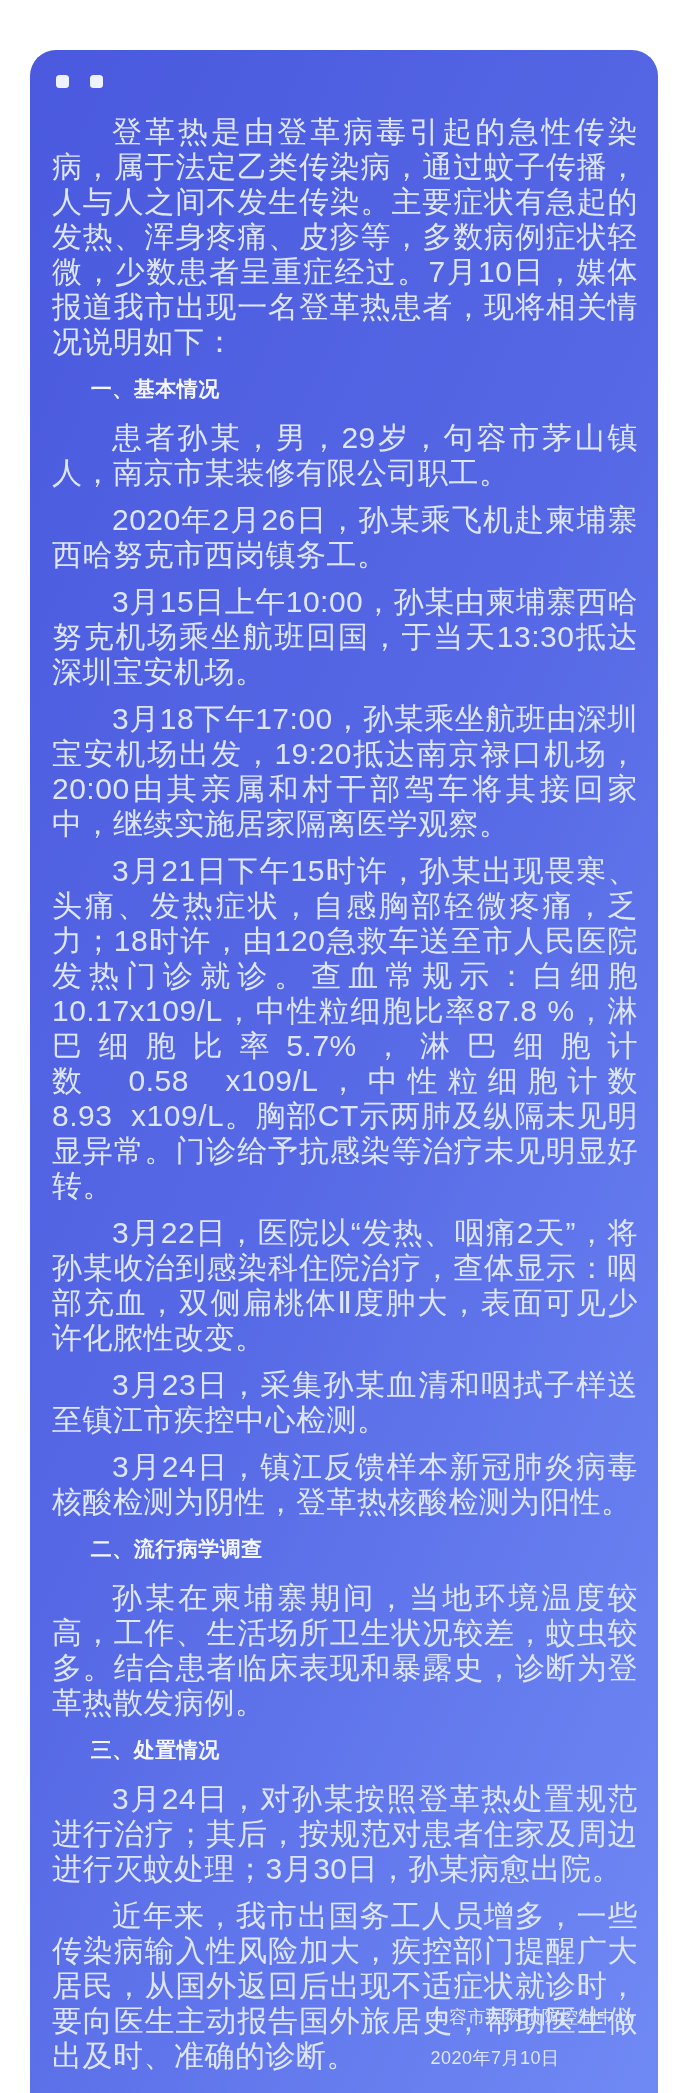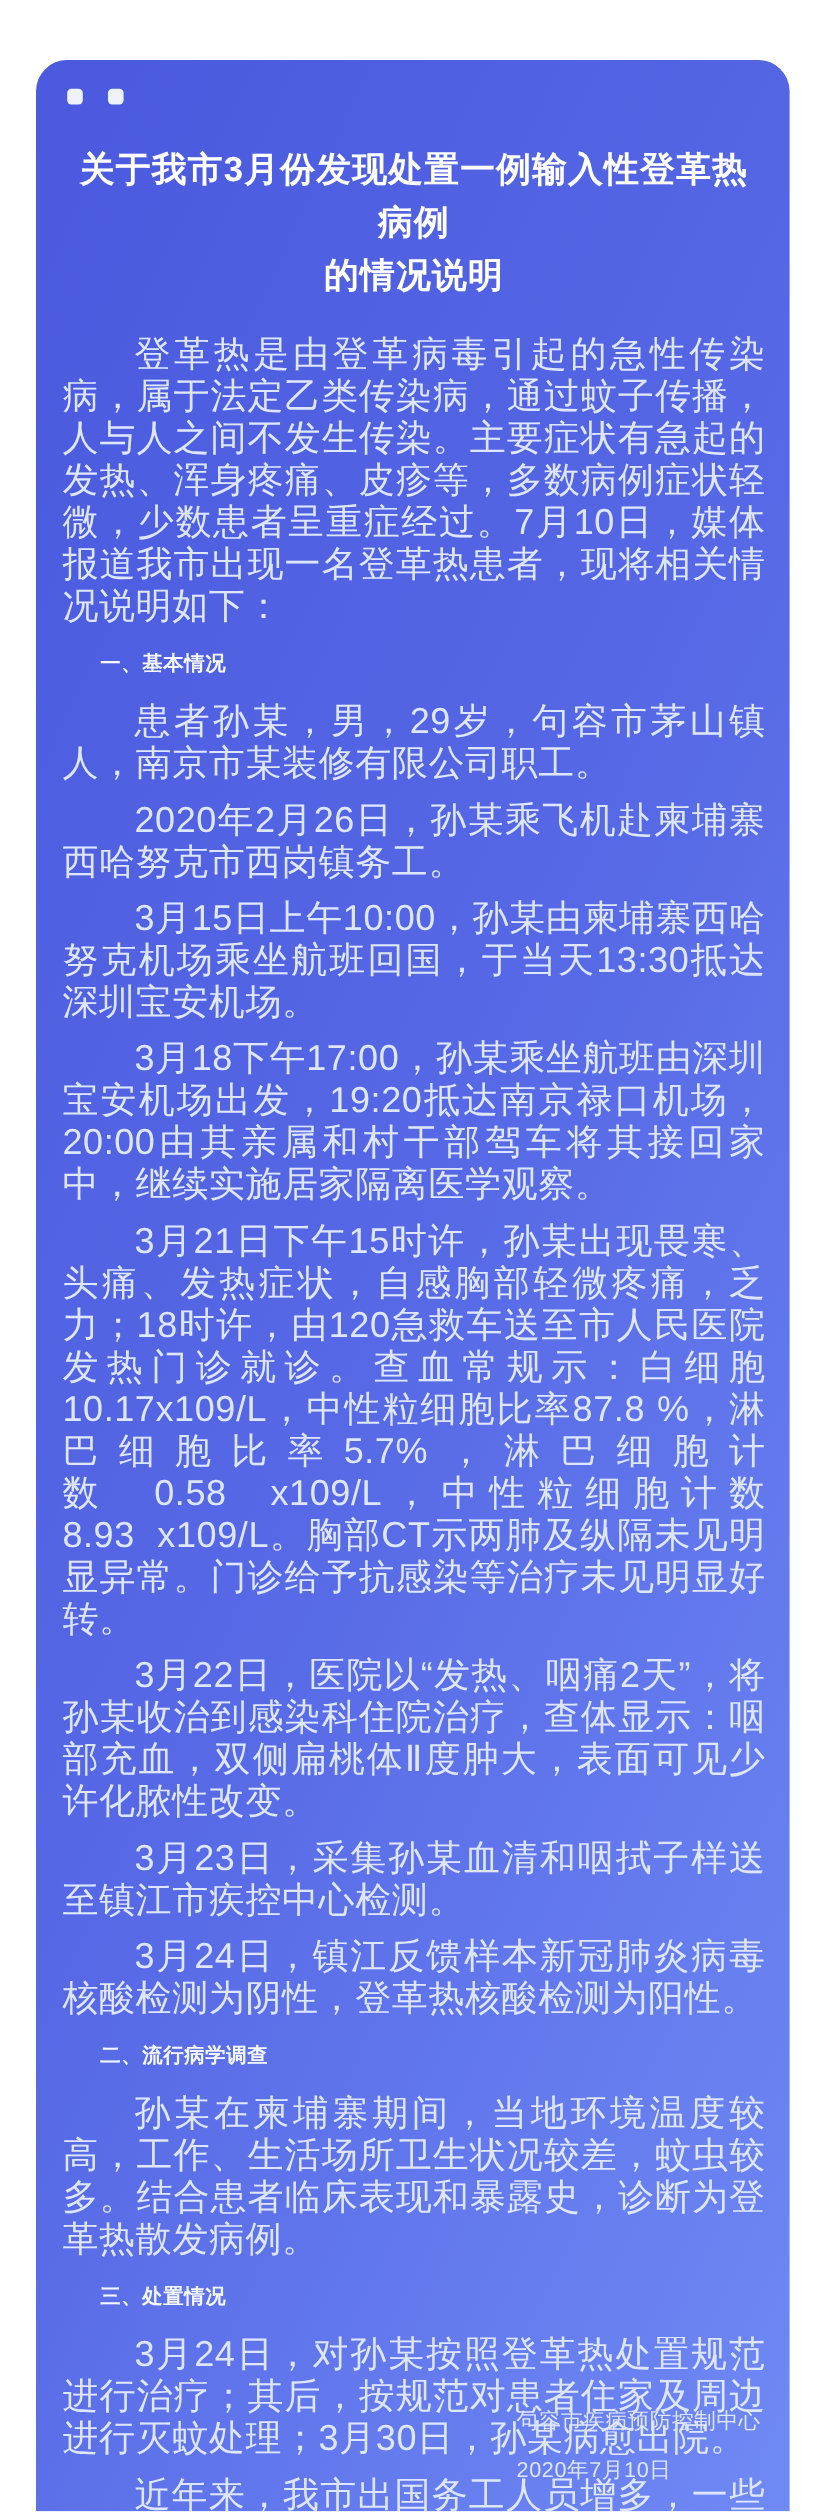--- a/index.html
+++ b/index.html
@@ -55,21 +55,21 @@
   .para {
     font-size: 30px;
     line-height: 35px;
     color: #dee6fb;
     text-align: justify;
     text-indent: 2em;
     letter-spacing: 0.5px;
     margin: 0 0 12px 0;
   }
   .heading {
-    font-size: 17px;
+    font-size: 21px;
     line-height: 36px;
     font-weight: bold;
     color: #f4f7ff;
     text-indent: 1.85em;
     letter-spacing: 0.5px;
     margin: 8px 0 13px 0;
   }
   .signature {
     position: absolute;
     right: 24px;
@@ -83,24 +83,20 @@
 </style>
 </head>
 <body>
 
 <div class="page">
   <div class="card">
     <div class="quote-row">
       <span class="sq"></span>
       <span class="sq"></span>
     </div>
-    <h1 class="title">
-      <span class="tl">关于我市3月份发现处置一例输入性登革热病例</span>
-      <span class="tl">的情况说明</span>
-    </h1>
     <div class="content" id="content">
         <div class="para">登革热是由登革病毒引起的急性传染病，属于法定乙类传染病，通过蚊子传播，人与人之间不发生传染。主要症状有急起的发热、浑身疼痛、皮疹等，多数病例症状轻微，少数患者呈重症经过。7月10日，媒体报道我市出现一名登革热患者，现将相关情况说明如下：</div>
         <div class="heading">一、基本情况</div>
         <div class="para">患者孙某，男，29岁，句容市茅山镇人，南京市某装修有限公司职工。</div>
         <div class="para">2020年2月26日，孙某乘飞机赴柬埔寨西哈努克市西岗镇务工。</div>
         <div class="para">3月15日上午10:00，孙某由柬埔寨西哈努克机场乘坐航班回国，于当天13:30抵达深圳宝安机场。</div>
         <div class="para">3月18下午17:00，孙某乘坐航班由深圳宝安机场出发，19:20抵达南京禄口机场，20:00由其亲属和村干部驾车将其接回家中，继续实施居家隔离医学观察。</div>
         <div class="para">3月21日下午15时许，孙某出现畏寒、头痛、发热症状，自感胸部轻微疼痛，乏力；18时许，由120急救车送至市人民医院发热门诊就诊。查血常规示：白细胞10.17x109/L，中性粒细胞比率87.8 %，淋巴细胞比率5.7%，淋巴细胞计数&nbsp;&nbsp;0.58&nbsp;&nbsp;x109/L，中性粒细胞计数8.93&nbsp;&nbsp;x109/L。胸部CT示两肺及纵隔未见明显异常。门诊给予抗感染等治疗未见明显好转。</div>
         <div class="para">3月22日，医院以“发热、咽痛2天”，将孙某收治到感染科住院治疗，查体显示：咽部充血，双侧扁桃体Ⅱ度肿大，表面可见少许化脓性改变。</div>
         <div class="para">3月23日，采集孙某血清和咽拭子样送至镇江市疾控中心检测。</div>

